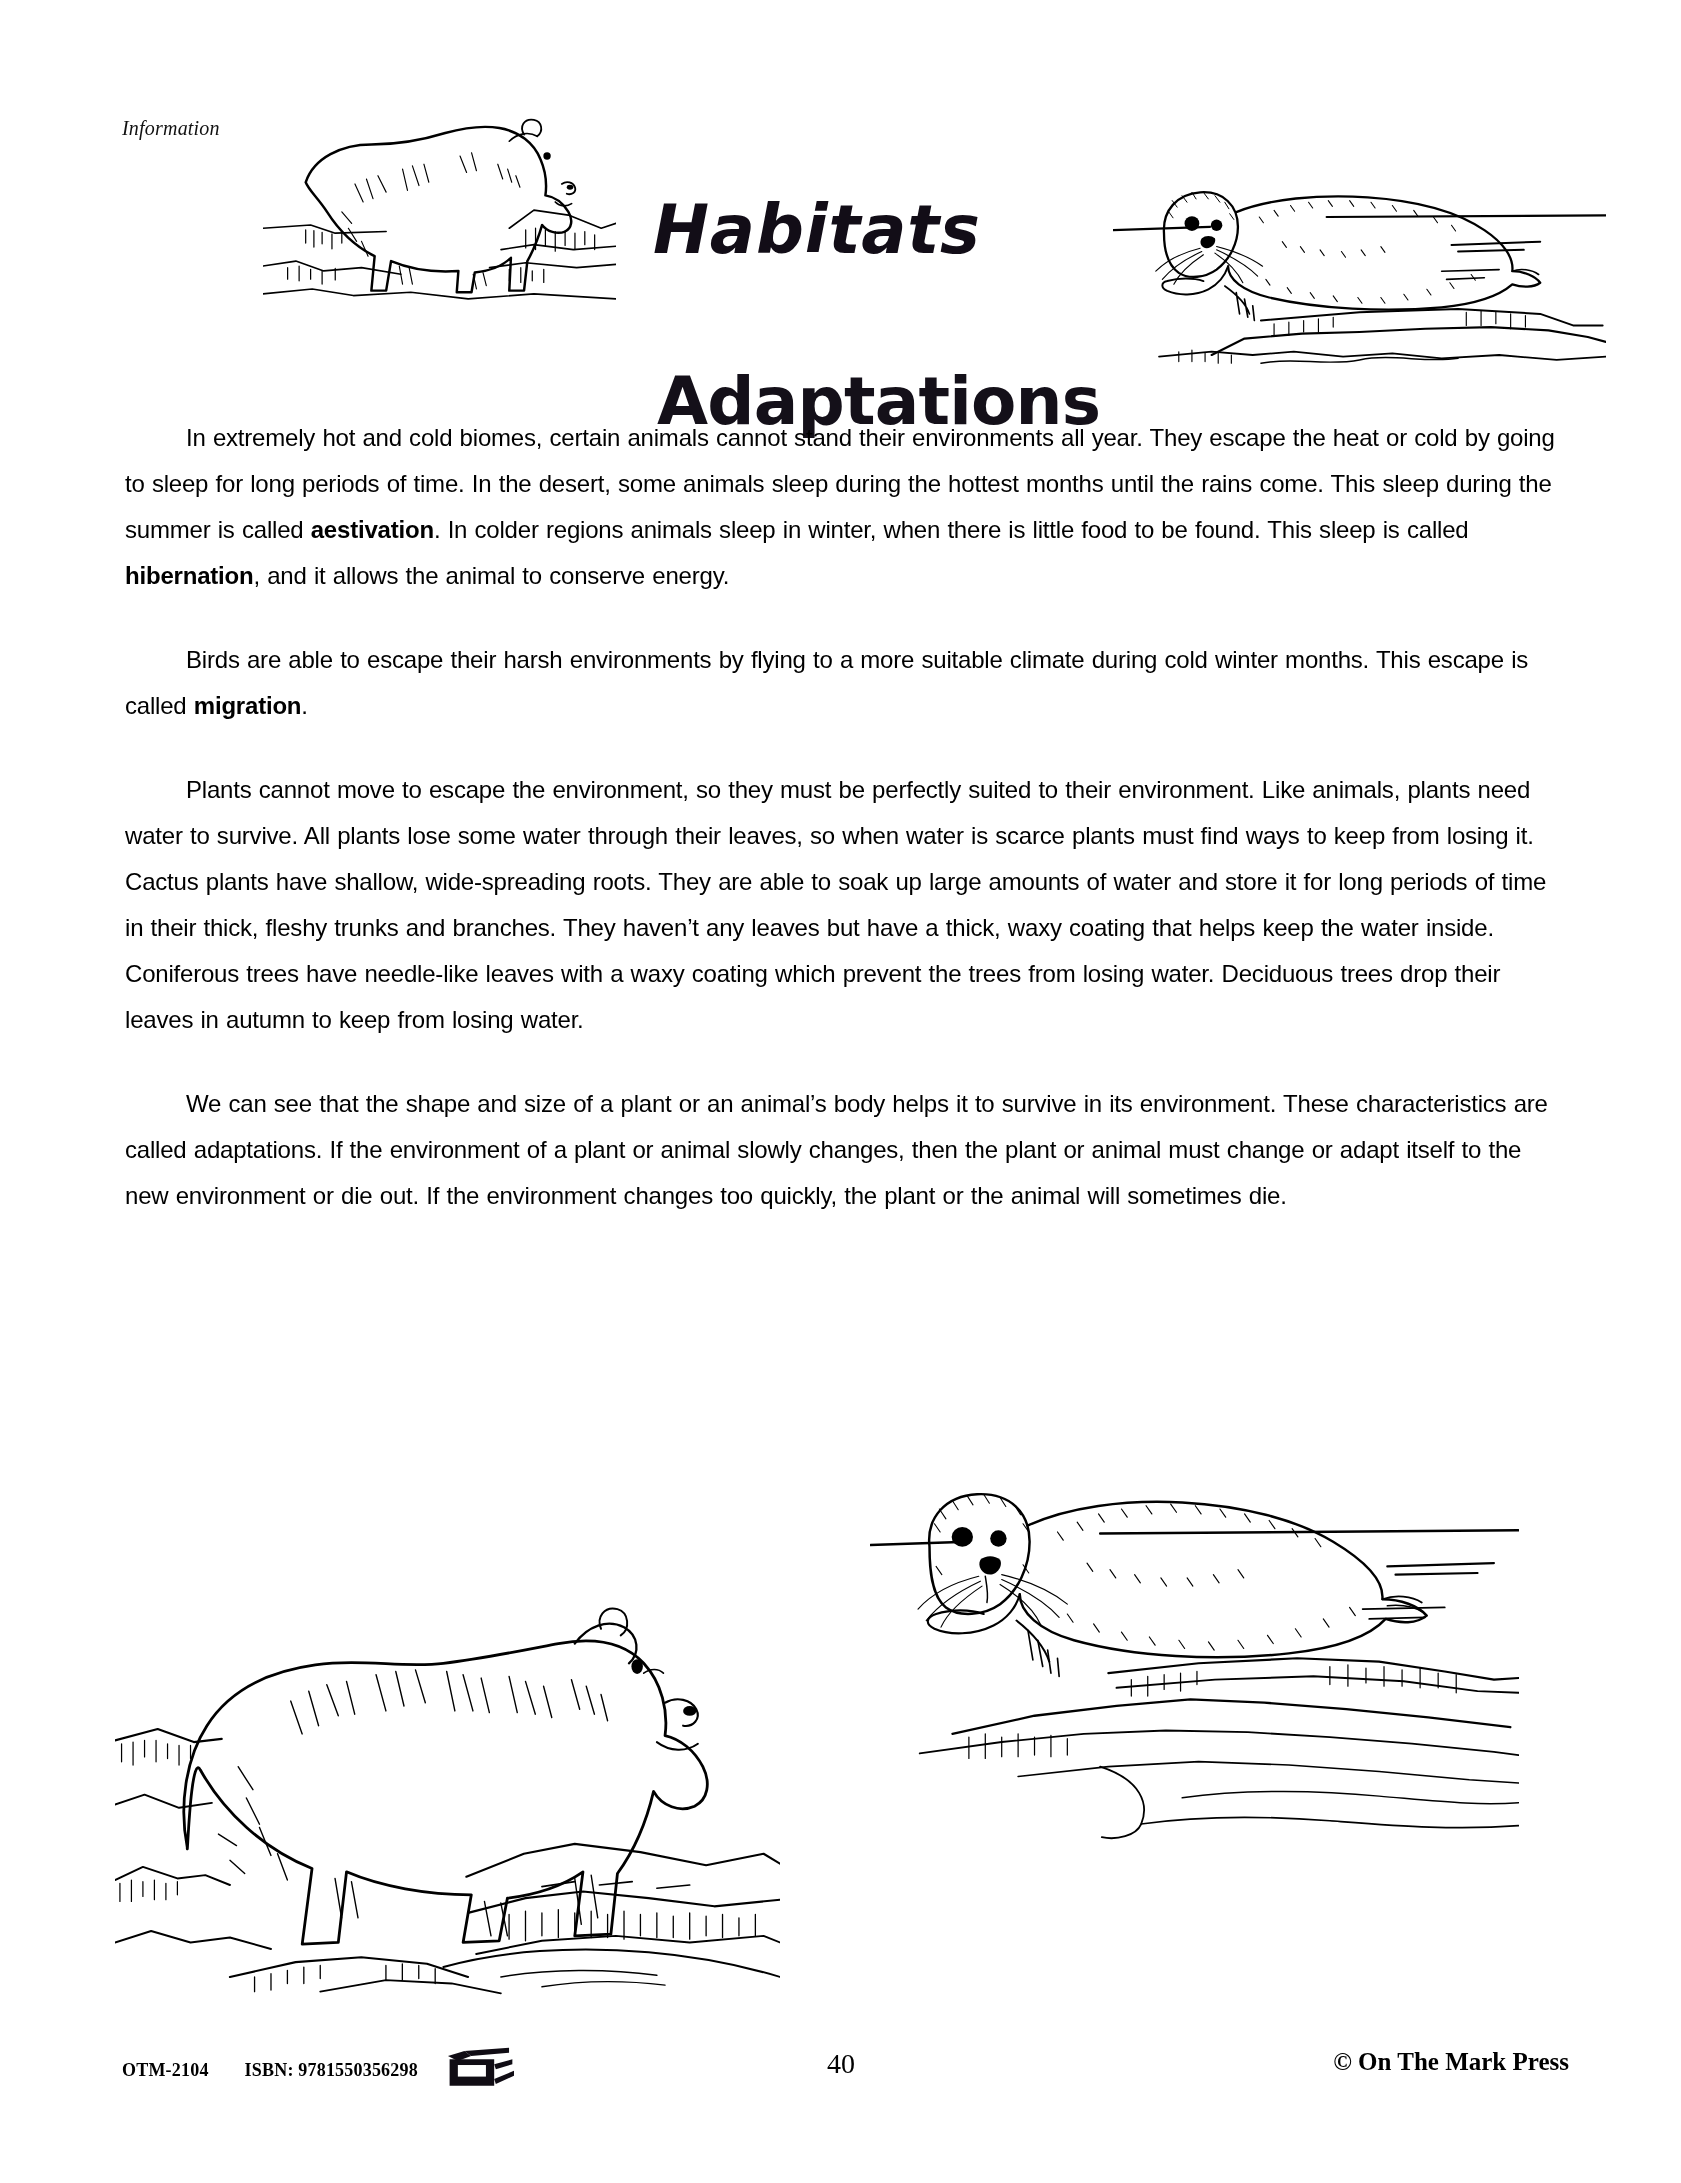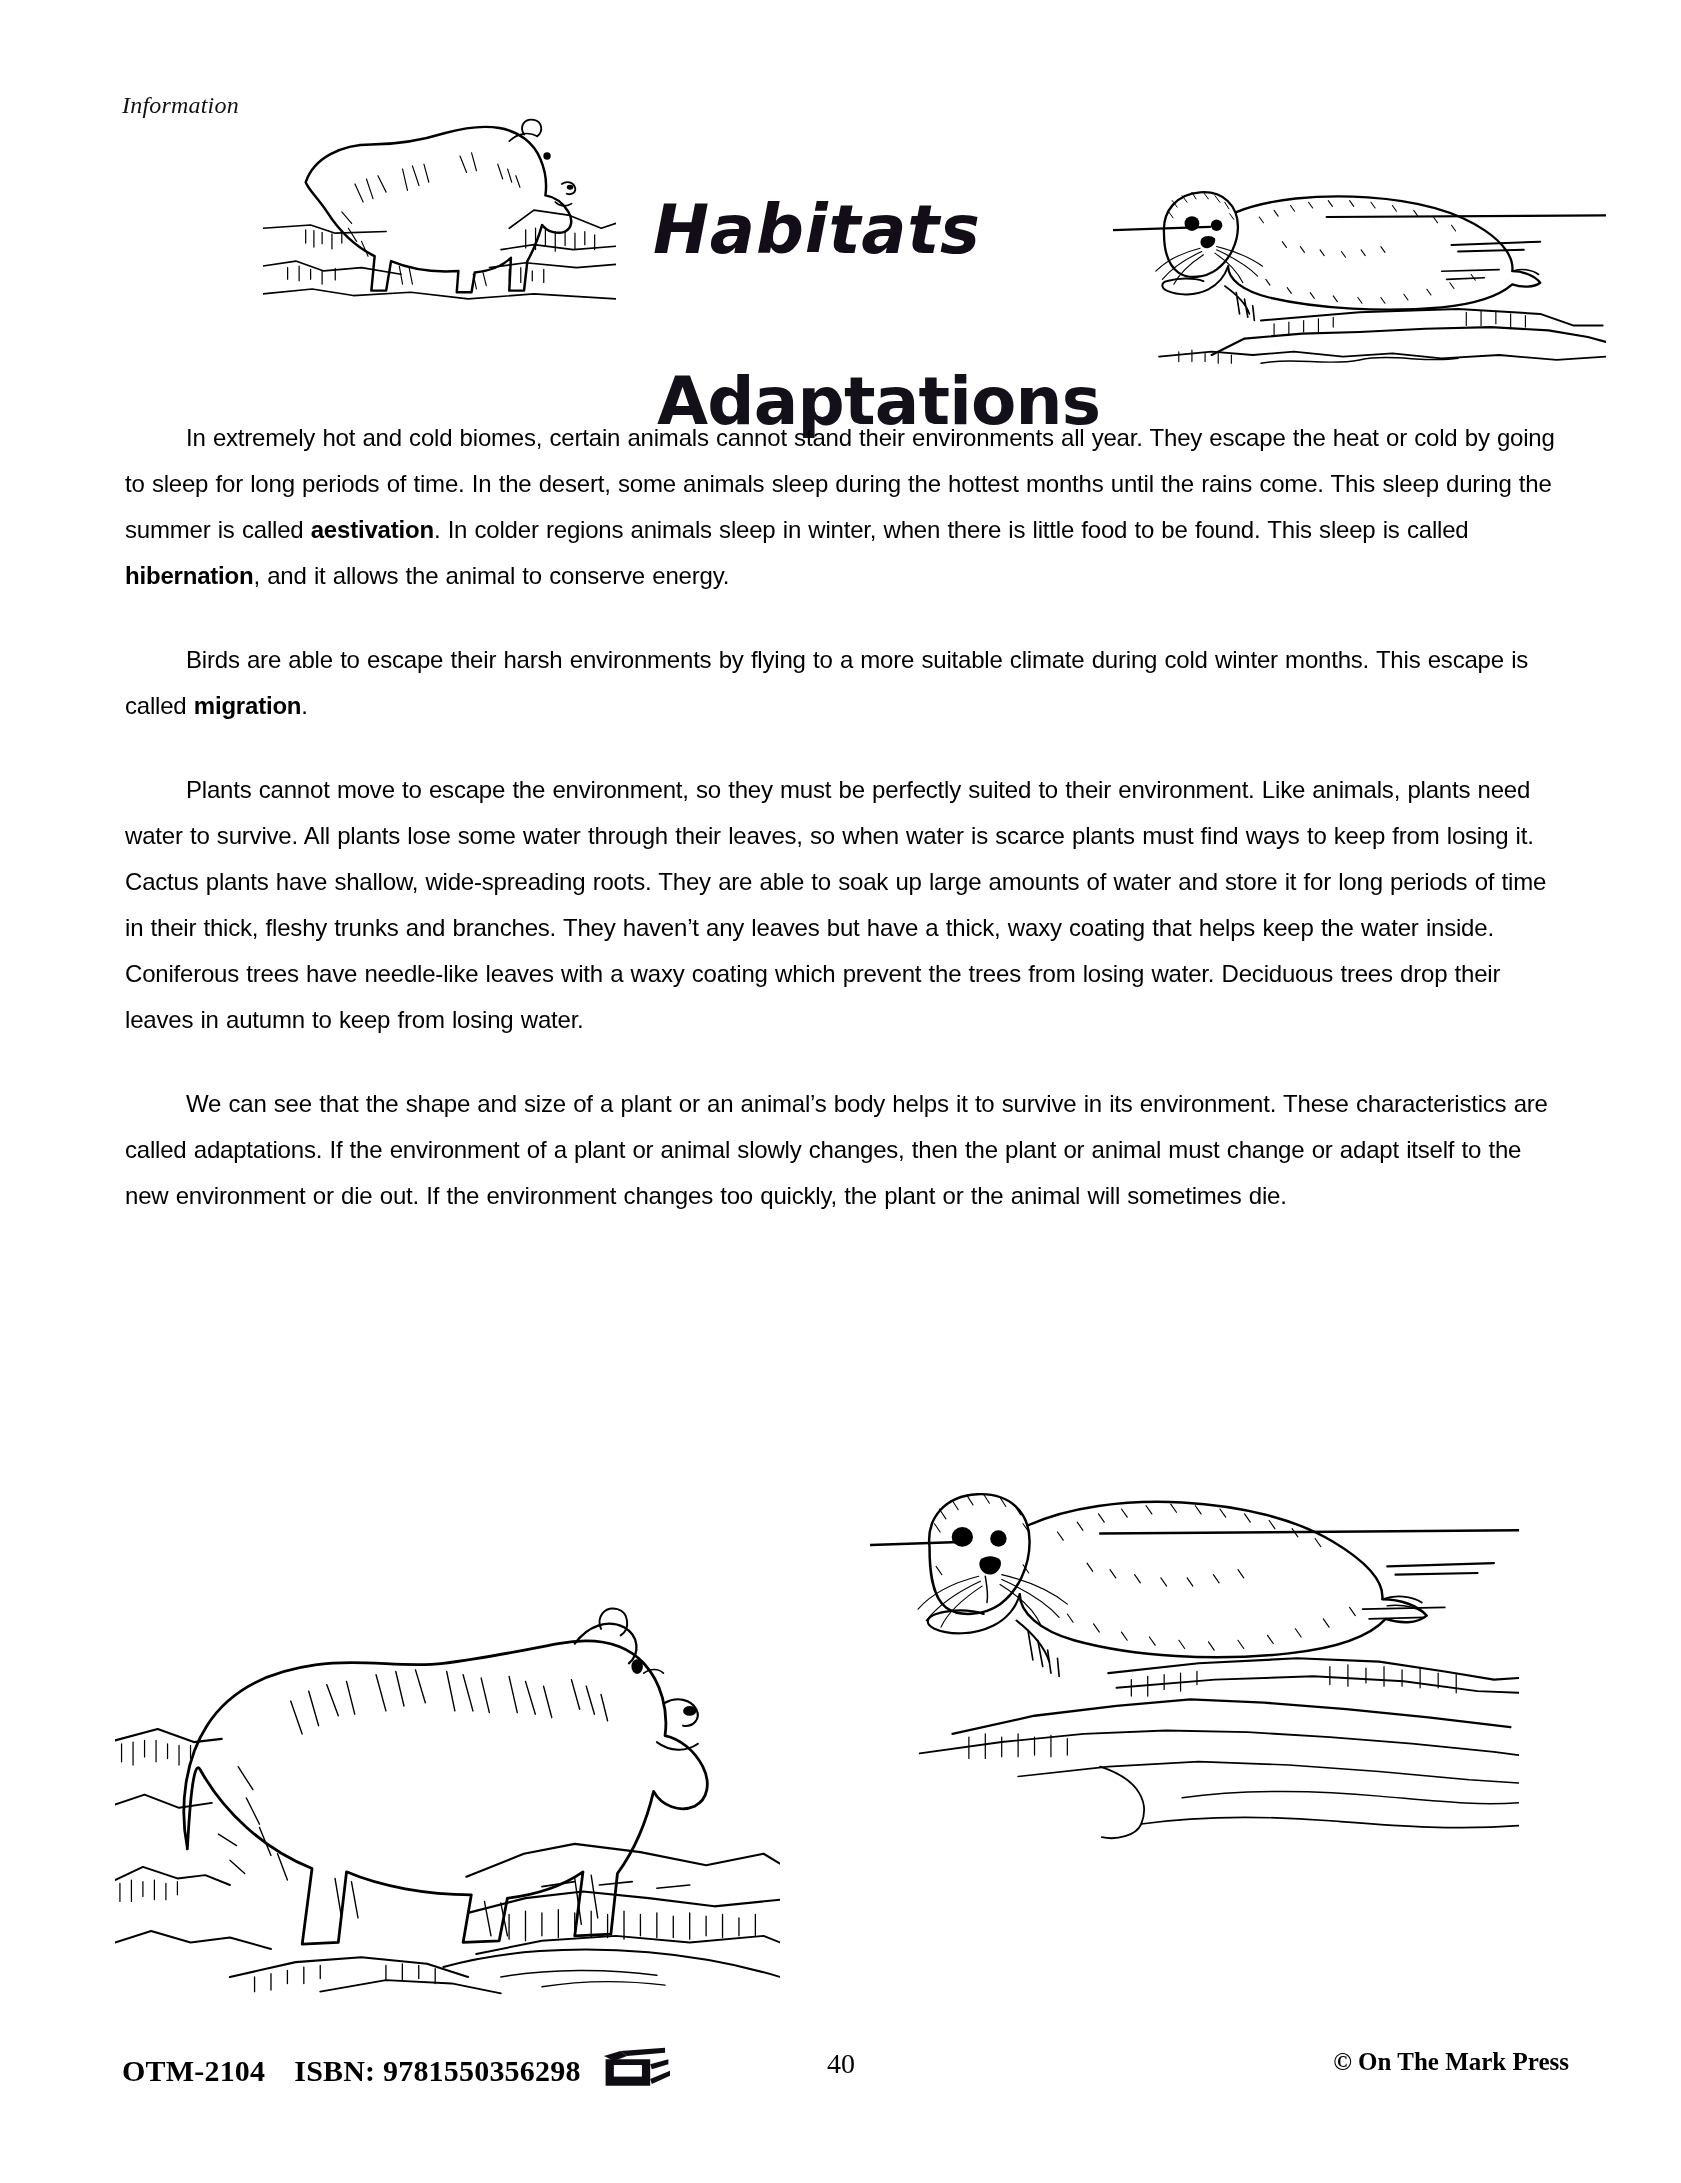--- a/index.html
+++ b/index.html
@@ -16,24 +16,24 @@
     width: 1682px;
     height: 2183px;
     background: #ffffff;
     overflow: hidden;
   }
 
   
   .hdr-info {
     position: absolute;
     left: 122px;
-    top: 92px;
+    top: 117px;
     font-family: "Liberation Serif", serif;
     font-style: italic;
-    font-size: 24px;
+    font-size: 20px;
     letter-spacing: 0.2px;
     color: #111;
   }
   .title-main {
     position: absolute;
     left: 653px;
     top: 146px;
     font-family: "DejaVu Sans", sans-serif;
     font-weight: 700;
     font-style: italic;
@@ -87,24 +87,24 @@
     top: 2046px;
     width: 1682px;
     height: 49px;
   }
   .foot-left {
     position: absolute;
     left: 122px;
     top: 0;
     display: flex;
     align-items: center;
-    gap: 18px;
+    gap: 25px;
     font-family: "Liberation Serif", serif;
     font-weight: 700;
-    font-size: 30px;
+    font-size: 18px;
     letter-spacing: 0.2px;
   }
   .foot-code { white-space: nowrap; }
   .foot-isbn { white-space: nowrap; margin-left: 11px; }
   .foot-logo { width: 71px; height: 43px; }
   .foot-page {
     position: absolute;
     left: 0; right: 0;
     top: 1.6px;
     text-align: center;

